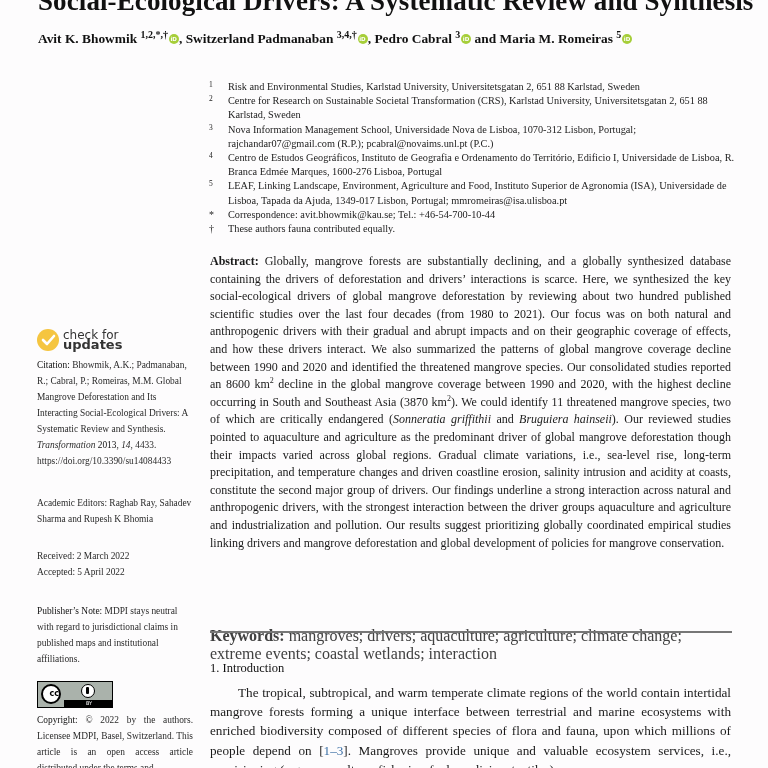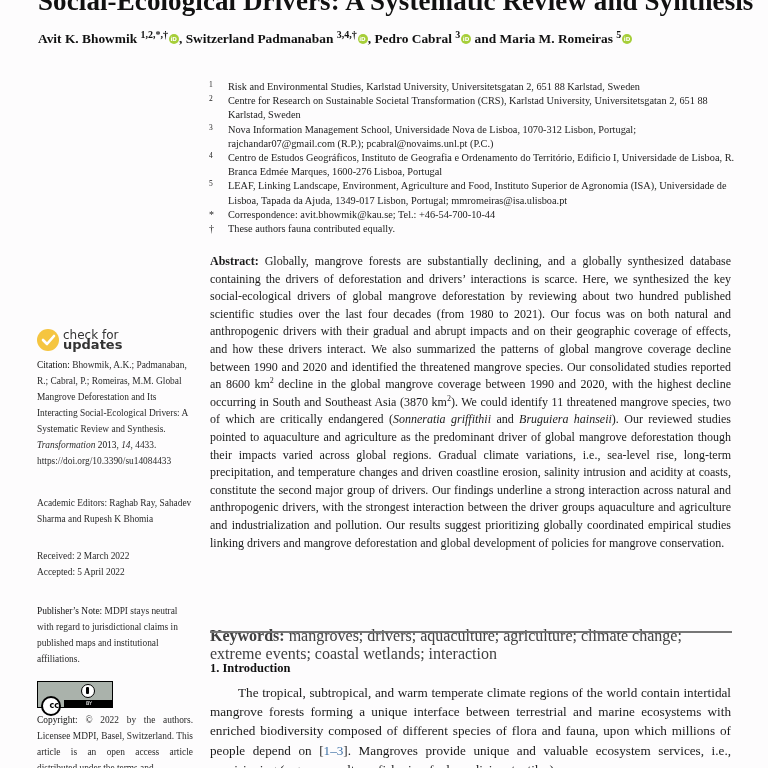--- a/index.html
+++ b/index.html
@@ -33,21 +33,21 @@
   #abstract {
     position:absolute; left:210px; top:253px; width:521px;
     font-size:12px; line-height:17.6px; text-align:justify; color:#1a1a1a;
     font-family:"Liberation Serif", serif;
   }
   #abstract b { font-weight:bold; }
   #abstract sup { font-size:8px; line-height:0; vertical-align:5px; }
 
   #keywords { position:absolute; left:210px; top:579px; width:521px; font-size:16px; line-height:17.6px; font-family:"Liberation Serif", serif; color:#404040;margin-top:48px; }
   #rule { position:absolute; left:210px; top:631px; width:522px; height:2px; background:#777; }
-  #intro-heading { position:absolute; left:210px; top:661px; font-size:12.5px; font-weight:bold; font-family:"Liberation Serif", serif; color:#111; }
+  #intro-heading { position:absolute; left:210px; top:661px; font-size:12.5px; font-weight:normal; font-family:"Liberation Serif", serif; color:#111; }
   #intro-body {
     position:absolute; left:210px; top:683px; width:521px; font-size:13.2px; line-height:19.2px;
     text-align:justify; font-family:"Liberation Serif", serif; color:#1a1a1a;
   }
   #intro-body .indent { display:inline-block; width:28px; }
   .cite-link { color:#3a6ea5; }
 
   
   #check-updates { position:absolute; left:37px; top:329px; display:flex; align-items:center; }
   #check-updates .badge { width:22px; height:22px; border-radius:50%; background:#f5c540; position:relative; }
@@ -59,21 +59,21 @@
   #citation { top:357px; }
   #editors { top:495px; }
   #dates { top:548px; }
   #pubnote { top:603px; text-align:left; }
   #copyright { top:712px; text-align:justify; }
   .leftcol b { font-weight:normal; color:#111;margin-top:18px; }
   #cc-badge {
     position:absolute; left:37px; top:681px; width:76px; height:27px; background:#aab2ab;
     border:1px solid #000; box-sizing:border-box;
   }
-  #cc-badge .cc { position:absolute; left:3px; top:14px; width:20px; height:20px; border-radius:50%; background:#fff; border:2px solid #000; box-sizing:border-box; font-family:"DejaVu Sans",sans-serif; font-weight:bold; font-size:8px; text-align:right; line-height:16px; color:#000;}
+  #cc-badge .cc { position:absolute; left:3px; top:2px; width:20px; height:20px; border-radius:50%; background:#fff; border:2px solid #000; box-sizing:border-box; font-family:"DejaVu Sans",sans-serif; font-weight:bold; font-size:8px; text-align:right; line-height:16px; color:#000;}
   #cc-badge .by-icon { position:absolute; left:43px; top:2px; width:14px; height:14px; border-radius:50%; background:#fff; border:1.5px solid #000; box-sizing:border-box; }
   #cc-badge .by-icon::after { content:""; position:absolute; left:4px; top:2px; width:3px; height:7px; background:#000; border-radius:1px; }
   #cc-badge .by-bar { position:absolute; left:26px; right:0; bottom:0; height:7px; background:#000; color:#fff; font-family:"DejaVu Sans",sans-serif; font-size:5px; text-align:center; line-height:7px; padding-left:2px;}
 </style>
 </head>
 <body>
 
 <div id="title">Social-Ecological Drivers: A Systematic Review and Synthesis</div>
 
 <div id="authors">

